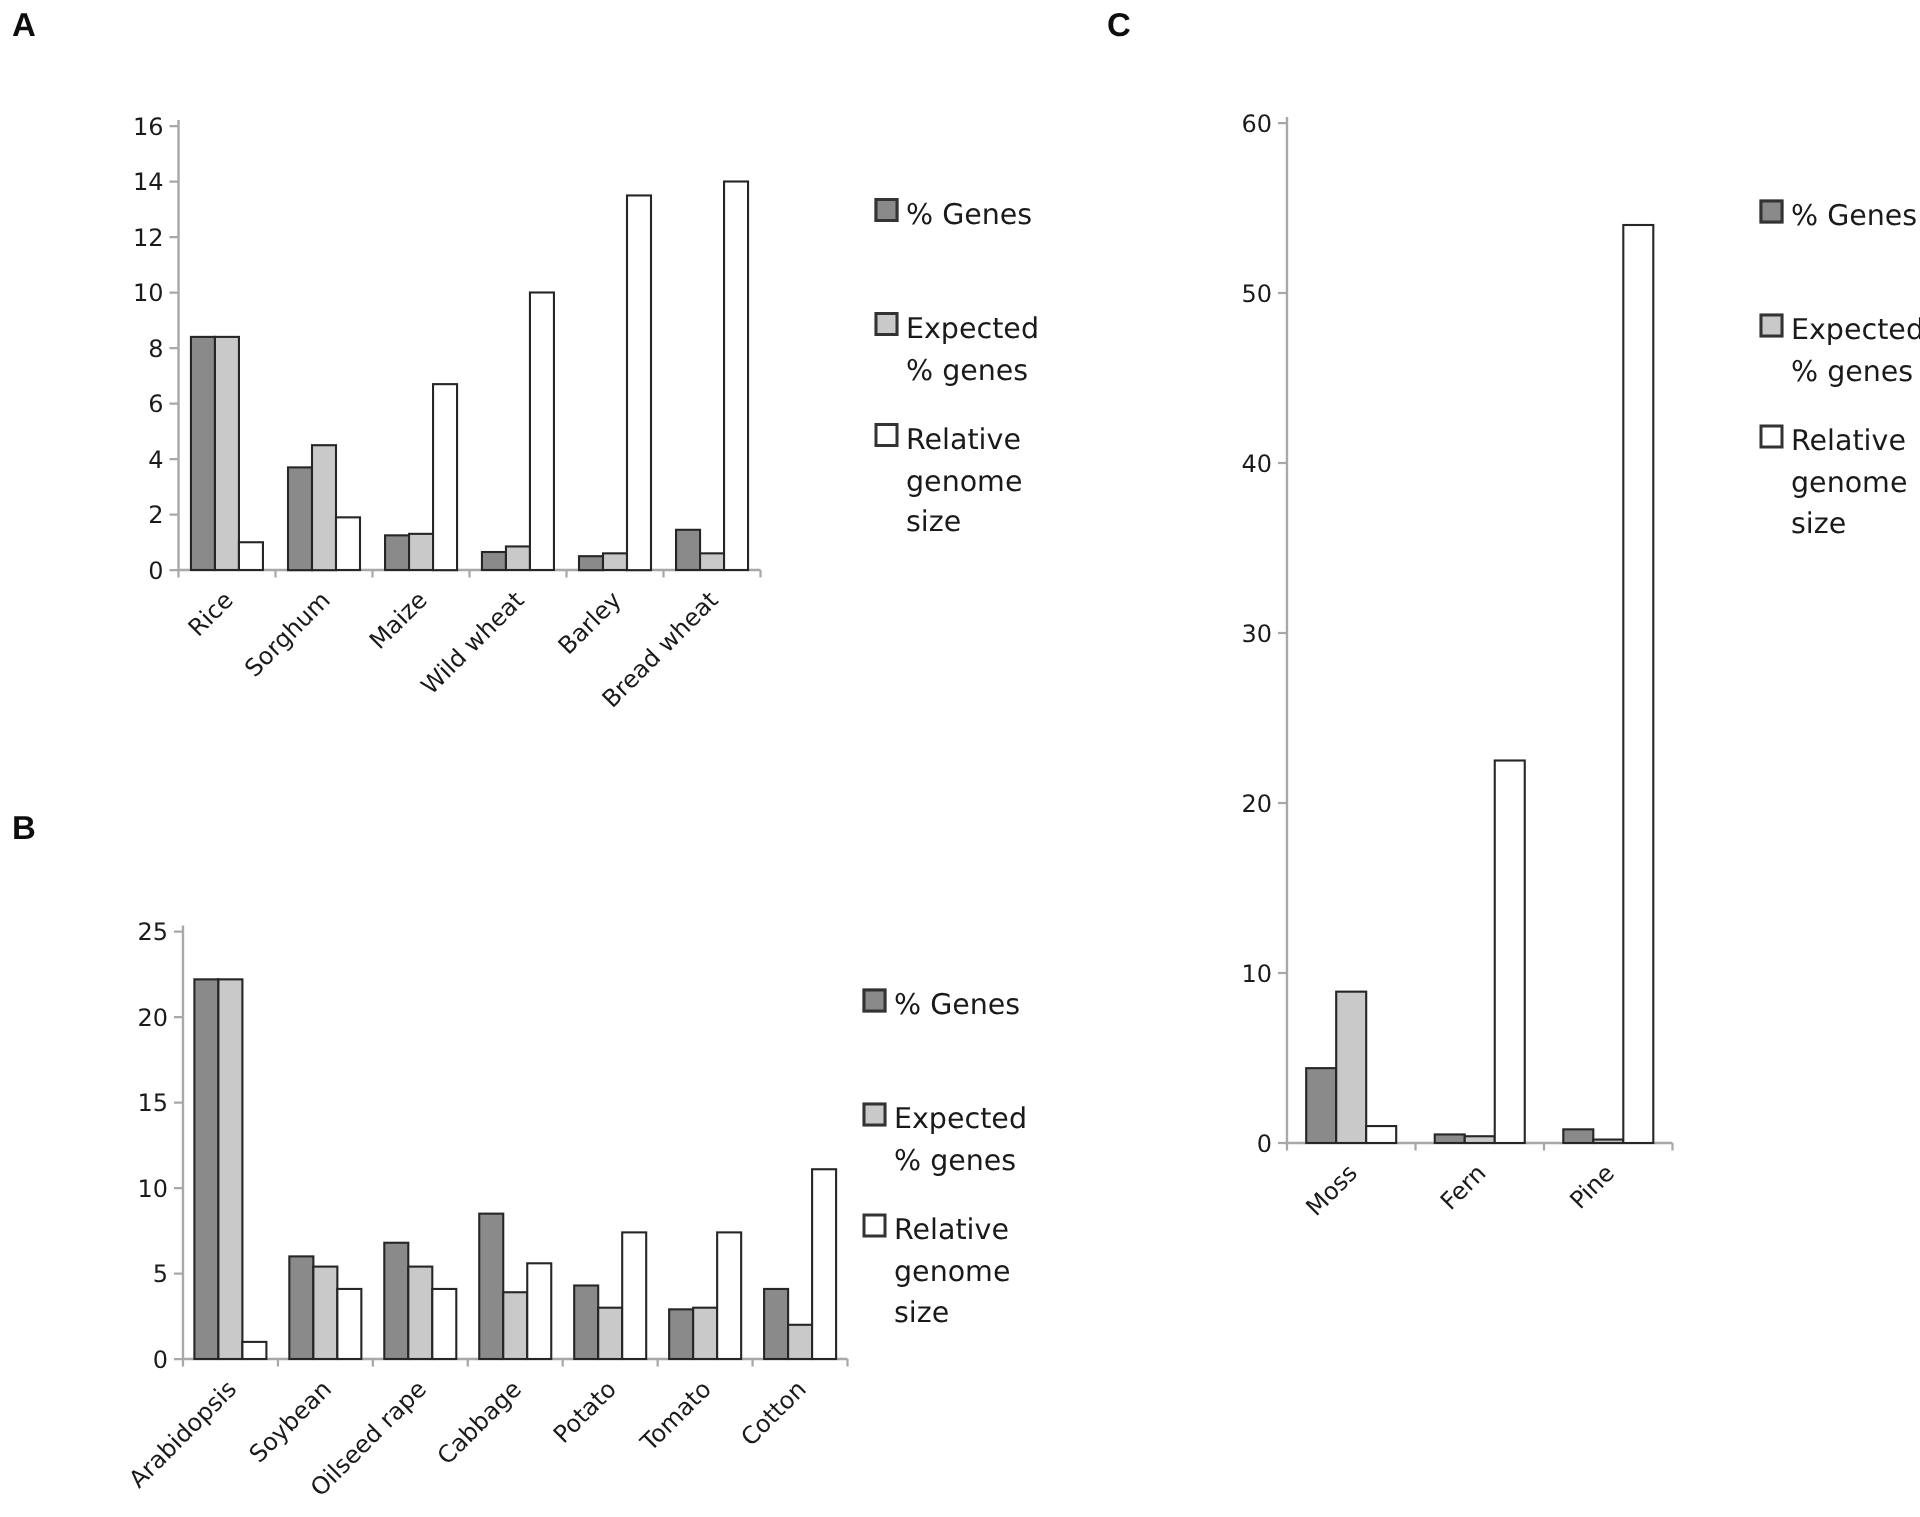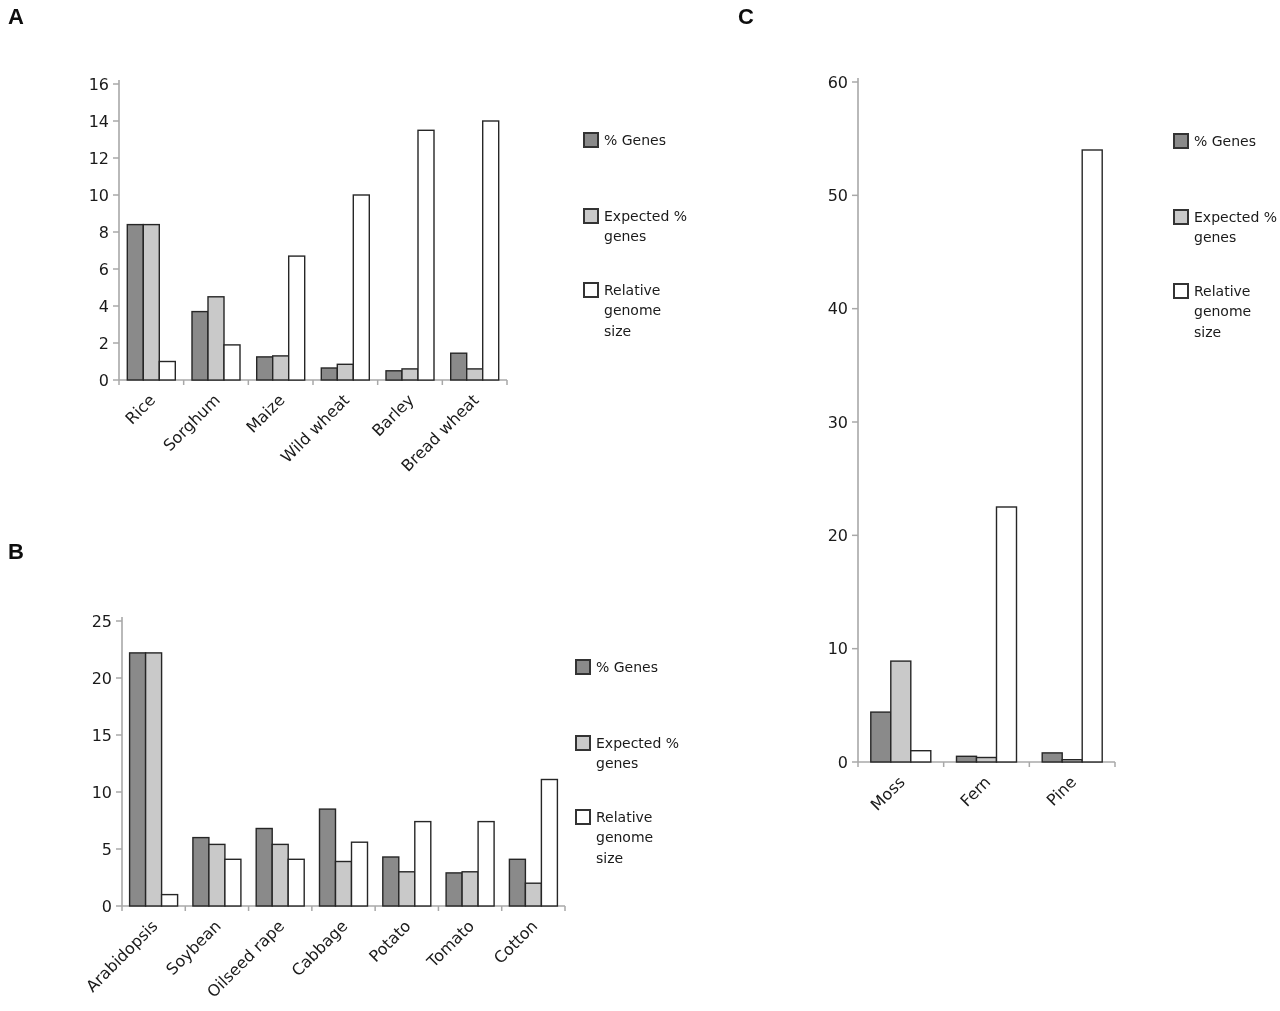--- a/index.html
+++ b/index.html
@@ -25,21 +25,21 @@
   #legend-c{left:1173px;top:131px;height:230px;}
   .legend-item{position:absolute;left:0;display:flex;align-items:flex-start;}
   .legend-item:nth-child(1){top:0;}
   .legend-item:nth-child(2){top:76px;}
   .legend-item:nth-child(3){top:126px;margin-top:24px;}
   .swatch{
     flex:0 0 auto;width:12px;height:12px;margin:2px 5px 0 0;
     border:2px solid #333333;background:#ffffff;box-sizing:content-box;
   }
   .legend-label{
-    display:block;width:86px;font-size:14px;line-height:1.45;color:#1a1a1a;
+    display:block;width:86px;font-size:19px;line-height:1.45;color:#1a1a1a;
   }
 </style>
 </head>
 <body>
 
 <div id="canvas">
 
   <div class="panel-label" id="label-a">A</div>
   <div class="panel-label" id="label-b">B</div>
   <div class="panel-label" id="label-c">C</div>

